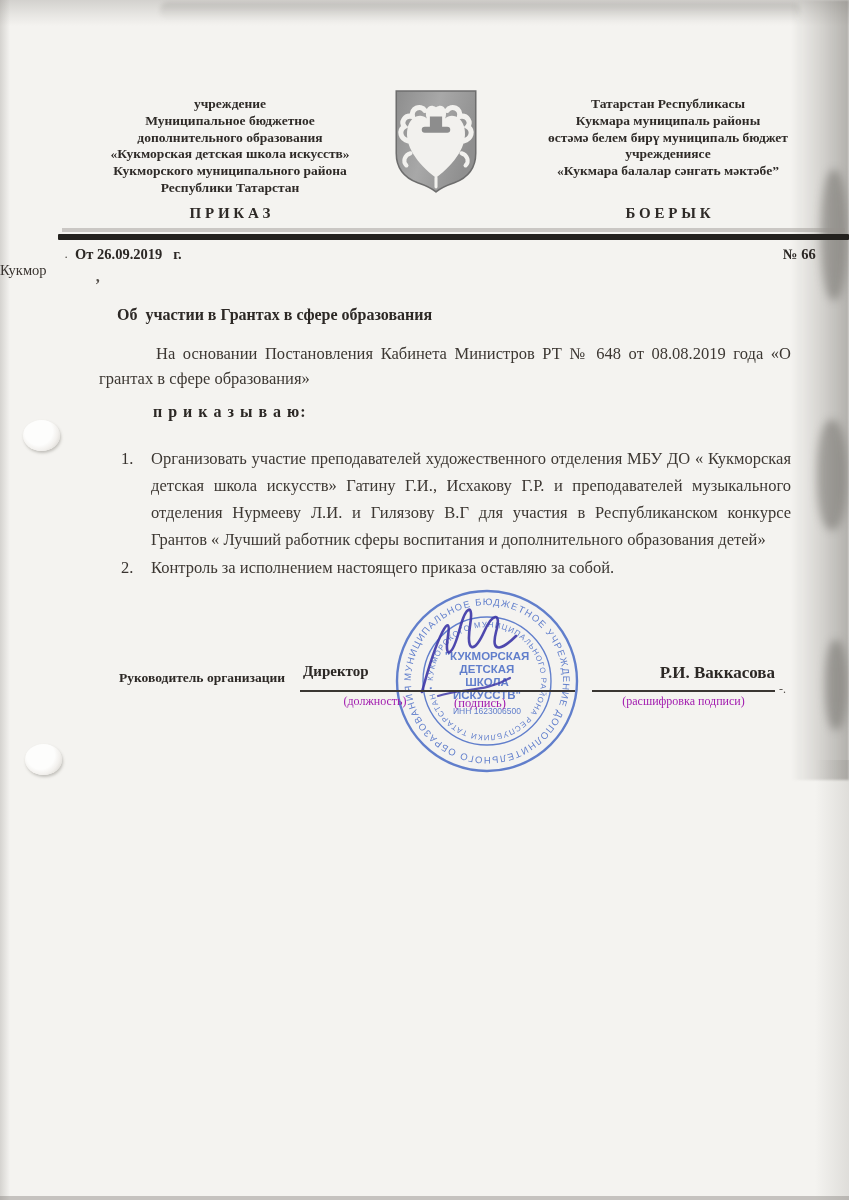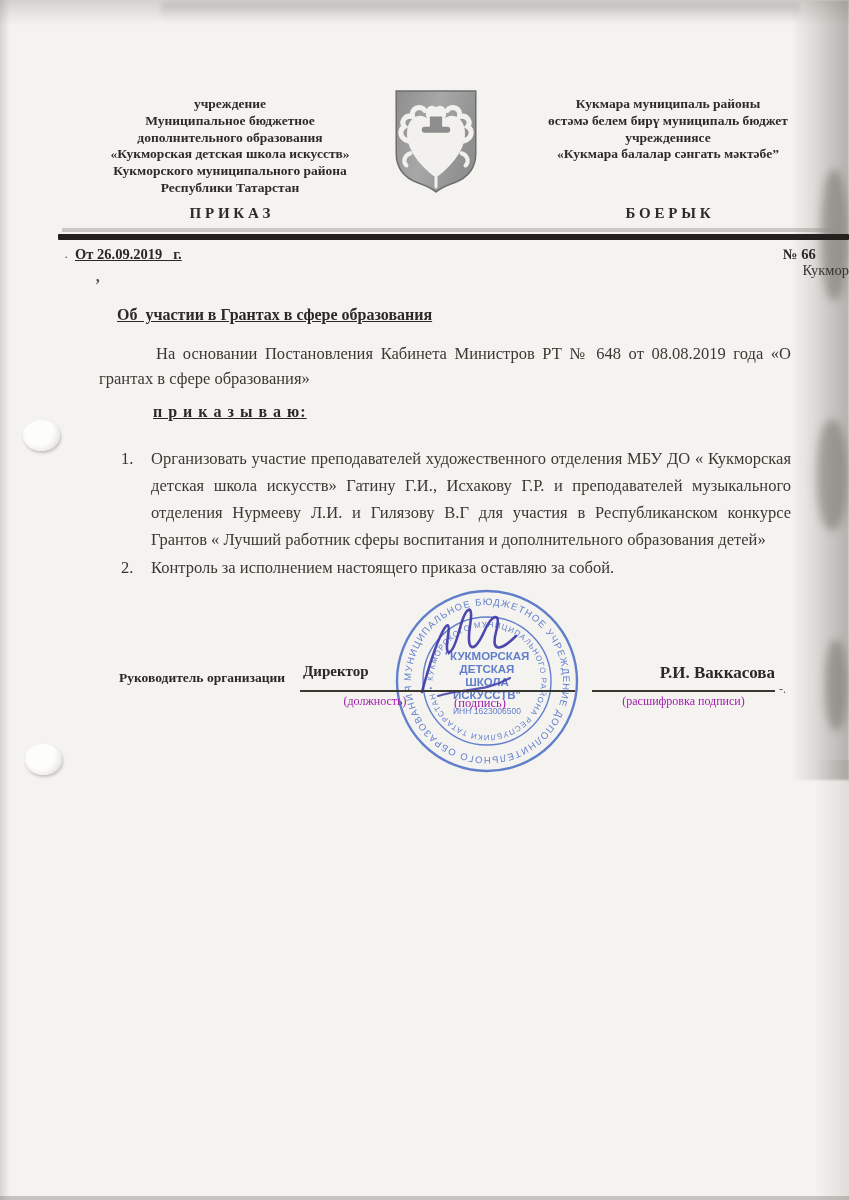--- a/index.html
+++ b/index.html
@@ -25,21 +25,21 @@
   .hole{width:37px;height:31px;border-radius:50%;
     background:radial-gradient(circle at 42% 36%,#fdfdfc 48%,#f2f0ed 66%,#d6d3ce 88%,#bdb9b2 100%);
     box-shadow:1px 2px 3px rgba(100,96,90,.35);}
   
   .org{width:340px;text-align:center;font-weight:bold;font-size:13.5px;line-height:16.8px;color:#2e2a27;}
   .org span{display:block;}
   .doc-type{width:340px;text-align:center;font-weight:bold;font-size:15px;white-space:pre;color:#2e2a27;}
   .rule-light{height:4px;background:rgba(150,147,141,.45);}
   .rule-dark{height:6px;background:#23211e;border-radius:1px;}
   .b{font-weight:bold;color:#2c2825;}
-  .pre{white-space:pre;text-decoration:underline;}
+  .pre{white-space:pre;}
   .body-text{font-size:16.5px;line-height:25px;text-align:justify;color:#3c3732;}
   .list-row{display:flex;}
   .list-num{width:30px;flex:0 0 30px;font-size:16.5px;line-height:27px;}
   .list-text{font-size:16.5px;line-height:27px;text-align:justify;color:#3c3732;}
   .sig-line{height:2px;background:#3a3632;}
   .caption{font-size:12px;text-align:center;color:#a21caf;}
   .mark{color:#55504b;}
 </style>
 </head>
 <body>
@@ -82,36 +82,37 @@
       <path d="M18,52 C10,50 8,42 14,38 C10,34 14,26 22,28 C20,20 30,16 34,22" fill="none" stroke="#f2f1ee" stroke-width="5" stroke-linecap="round"></path>
       <path d="M72,52 C80,50 82,42 76,38 C80,34 76,26 68,28 C70,20 60,16 56,22" fill="none" stroke="#f2f1ee" stroke-width="5" stroke-linecap="round"></path>
       <path d="M20,64 C14,66 12,72 16,76 M70,64 C76,66 78,72 74,76" fill="none" stroke="#f2f1ee" stroke-width="4" stroke-linecap="round"></path>
       <path d="M45,88 L45,97" stroke="#f2f1ee" stroke-width="3" stroke-linecap="round"></path>
       <path d="M39,28 h6 v16 h-11 a3,3 0 0 1 0,-6 h5 z" fill="#8d8d8d"></path>
       <path d="M51,28 h-6 v16 h11 a3,3 0 0 0 0,-6 h-5 z" fill="#8d8d8d"></path>
     </svg>
   </div>
 
   <div class="abs org" style="left:498px;top:96px;">
+    <span>Татарстан Республикасы</span>
     <span>Кукмара муниципаль районы</span>
     <span>өстәмә белем бирү муниципаль бюджет</span>
     <span>учреждениясе</span>
     <span>«Кукмара балалар сәнгать мәктәбе”</span>
   </div>
 
   <div class="abs doc-type" style="left:498px;top:205px;">Б О Е Р Ы К</div>
   <div class="abs doc-type" style="left:60px;top:205px;">П Р И К А З</div>
 
   <div class="abs rule-light" style="left:62px;top:228px;width:783px;"></div>
   <div class="abs rule-dark" style="left:58px;top:234px;width:791px;"></div>
 
   <span class="abs mark" style="left:64px;top:249px;font-size:13px;">·</span>
   <div class="abs b pre" style="left:75px;top:246px;font-size:14.5px;">От 26.09.2019   г.</div>
   <div class="abs b" style="left:783px;top:246px;font-size:14.5px;">№ 66</div>
-  <div class="abs" style="left:0;top:262px;width:849px;text-align:right;font-size:14.5px;">Кукмор</div>
+  <div class="abs" style="left:0;top:262px;width:849px;text-align:left;font-size:14.5px;">Кукмор</div>
   <span class="abs mark" style="left:95px;top:276px;font-size:16px;font-weight:bold;">’</span>
 
   <div class="abs b pre" style="left:117px;top:306px;font-size:16px;">Об  участии в Грантах в сфере образования</div>
 
   <div class="abs body-text" style="left:99px;top:341px;width:692px;text-indent:57px;">На основании Постановления  Кабинета Министров РТ № 648 от 08.08.2019 года  «О грантах  в сфере образования»</div>
 
   <div class="abs b pre" style="left:153px;top:403px;font-size:16px;letter-spacing:1px;">п р и к а з ы в а ю:</div>
 
   <div class="abs" style="left:121px;top:445px;width:670px;">
     <div class="list-row">

